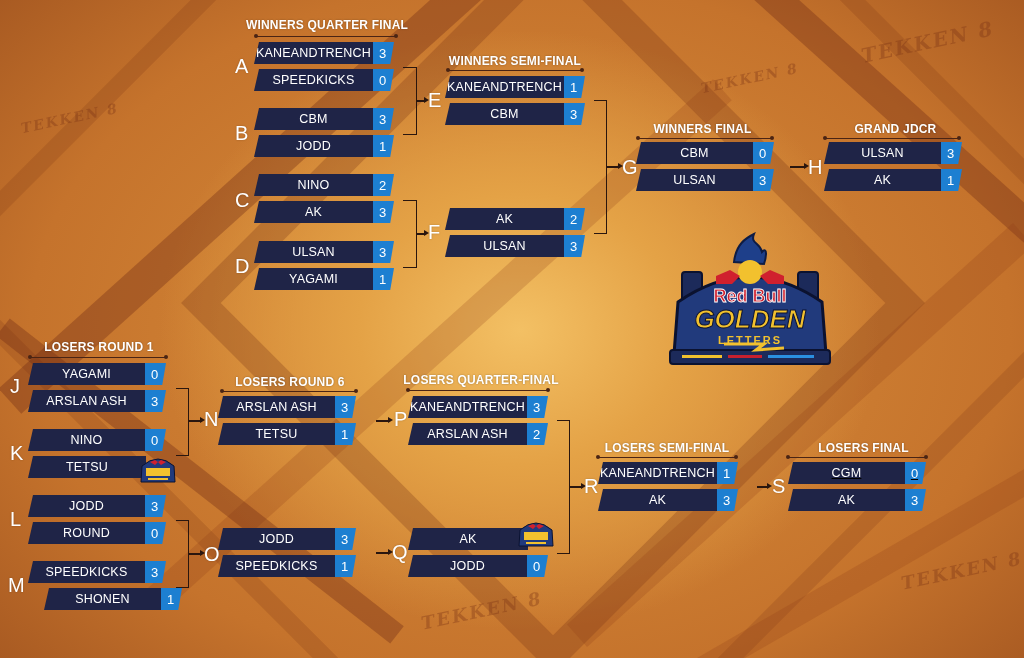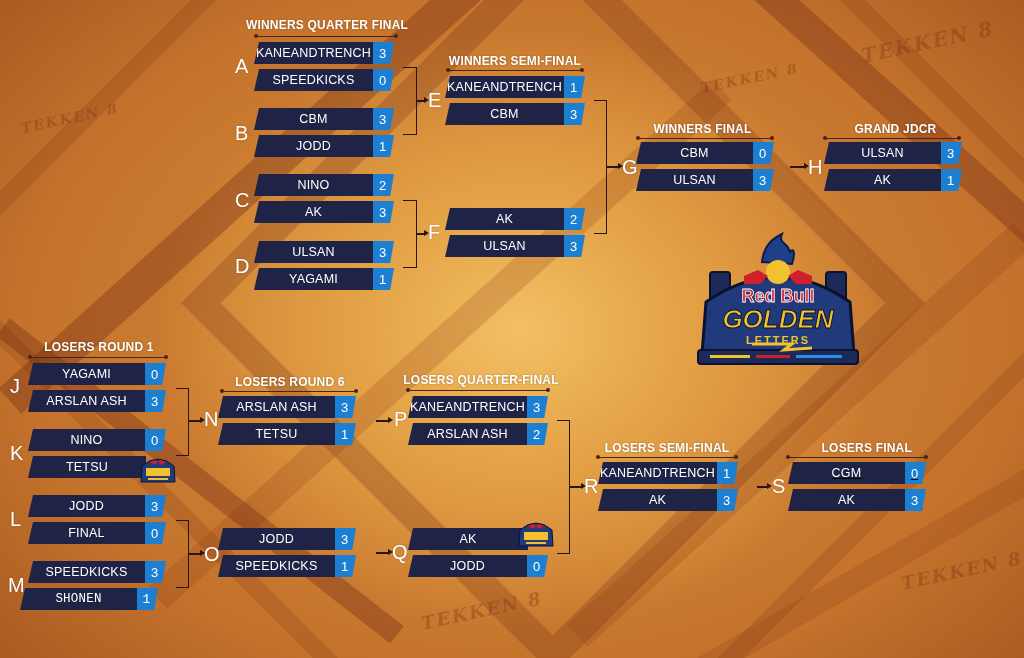--- a/index.html
+++ b/index.html
@@ -55,21 +55,21 @@
   .bracket {
     position:absolute; border:1.5px solid #2a160e; border-left:none;
   }
   .arrow { position:absolute; height:1.5px; background:#2a160e; }
   .arrow::after {
     content:""; position:absolute; right:-3px; top:-3px;
     border-left:5px solid #2a160e; border-top:3.5px solid transparent; border-bottom:3.5px solid transparent;
   }
 
   .logo {
-    position:absolute; left:692px; top:232px; width:170px; height:146px;
+    position:absolute; left:664px; top:232px; width:170px; height:146px;
   }
   .mini-logo { position:absolute; width:40px; height:34px; }
 </style>
 </head>
 <body>
 
 <div class="bg-layer">
   <div class="diamond" style="left:290px;top:40px;width:470px;height:470px;"></div>
   <div class="diamond" style="left:100px;top:-160px;width:820px;height:820px;border-width:18px;border-color:rgba(120,50,20,0.2);"></div>
   <div class="stripe" style="left:-80px;top:150px;width:700px;height:34px;transform:rotate(-42deg);"></div>
@@ -239,30 +239,30 @@
 
 <div class="bracket" style="left:176px;top:388px;width:12px;height:66px;"></div>
 <div class="arrow" style="left:188px;top:420px;width:14px;"></div>
 
 <div class="match-letter" style="left:10px;top:509px;">L</div>
 <div class="slot" style="left:28px;top:495px;width:138px;">
   <div class="name">JODD</div>
   <div class="score">3</div>
 </div>
 <div class="slot" style="left:28px;top:522px;width:138px;">
-  <div class="name">FINAL</div>
+  <div class="name">ROUND</div>
   <div class="score">0</div>
 </div>
 
 <div class="match-letter" style="left:8px;top:575px;">M</div>
 <div class="slot" style="left:28px;top:561px;width:138px;">
   <div class="name">SPEEDKICKS</div>
   <div class="score">3</div>
 </div>
-<div class="slot" style="left:20px;top:588px;width:138px;font-family:Liberation Mono, monospace;">
+<div class="slot" style="left:44px;top:588px;width:138px;">
   <div class="name">SHONEN</div>
   <div class="score">1</div>
 </div>
 
 <div class="bracket" style="left:176px;top:520px;width:12px;height:66px;"></div>
 <div class="arrow" style="left:188px;top:553px;width:14px;"></div>
 
 <div class="round-title" style="left:220px;top:375px;width:140px;">LOSERS ROUND 6</div>
 <div class="round-rule" style="left:222px;top:391px;width:134px;"></div>
 
@@ -330,21 +330,21 @@
   <div class="name">KANEANDTRENCH</div>
   <div class="score">1</div>
 </div>
 <div class="slot" style="left:598px;top:489px;width:140px;">
   <div class="name">AK</div>
   <div class="score">3</div>
 </div>
 
 <div class="arrow" style="left:757px;top:486px;width:12px;"></div>
 
-<div class="round-title" style="left:777px;top:441px;width:135px;text-align:right;">LOSERS FINAL</div>
+<div class="round-title" style="left:796px;top:441px;width:135px;">LOSERS FINAL</div>
 <div class="round-rule" style="left:788px;top:457px;width:138px;"></div>
 
 <div class="match-letter" style="left:772px;top:476px;">S</div>
 <div class="slot" style="left:788px;top:462px;width:138px;text-decoration:underline;">
   <div class="name">CGM</div>
   <div class="score">0</div>
 </div>
 <div class="slot" style="left:788px;top:489px;width:138px;">
   <div class="name">AK</div>
   <div class="score">3</div>

